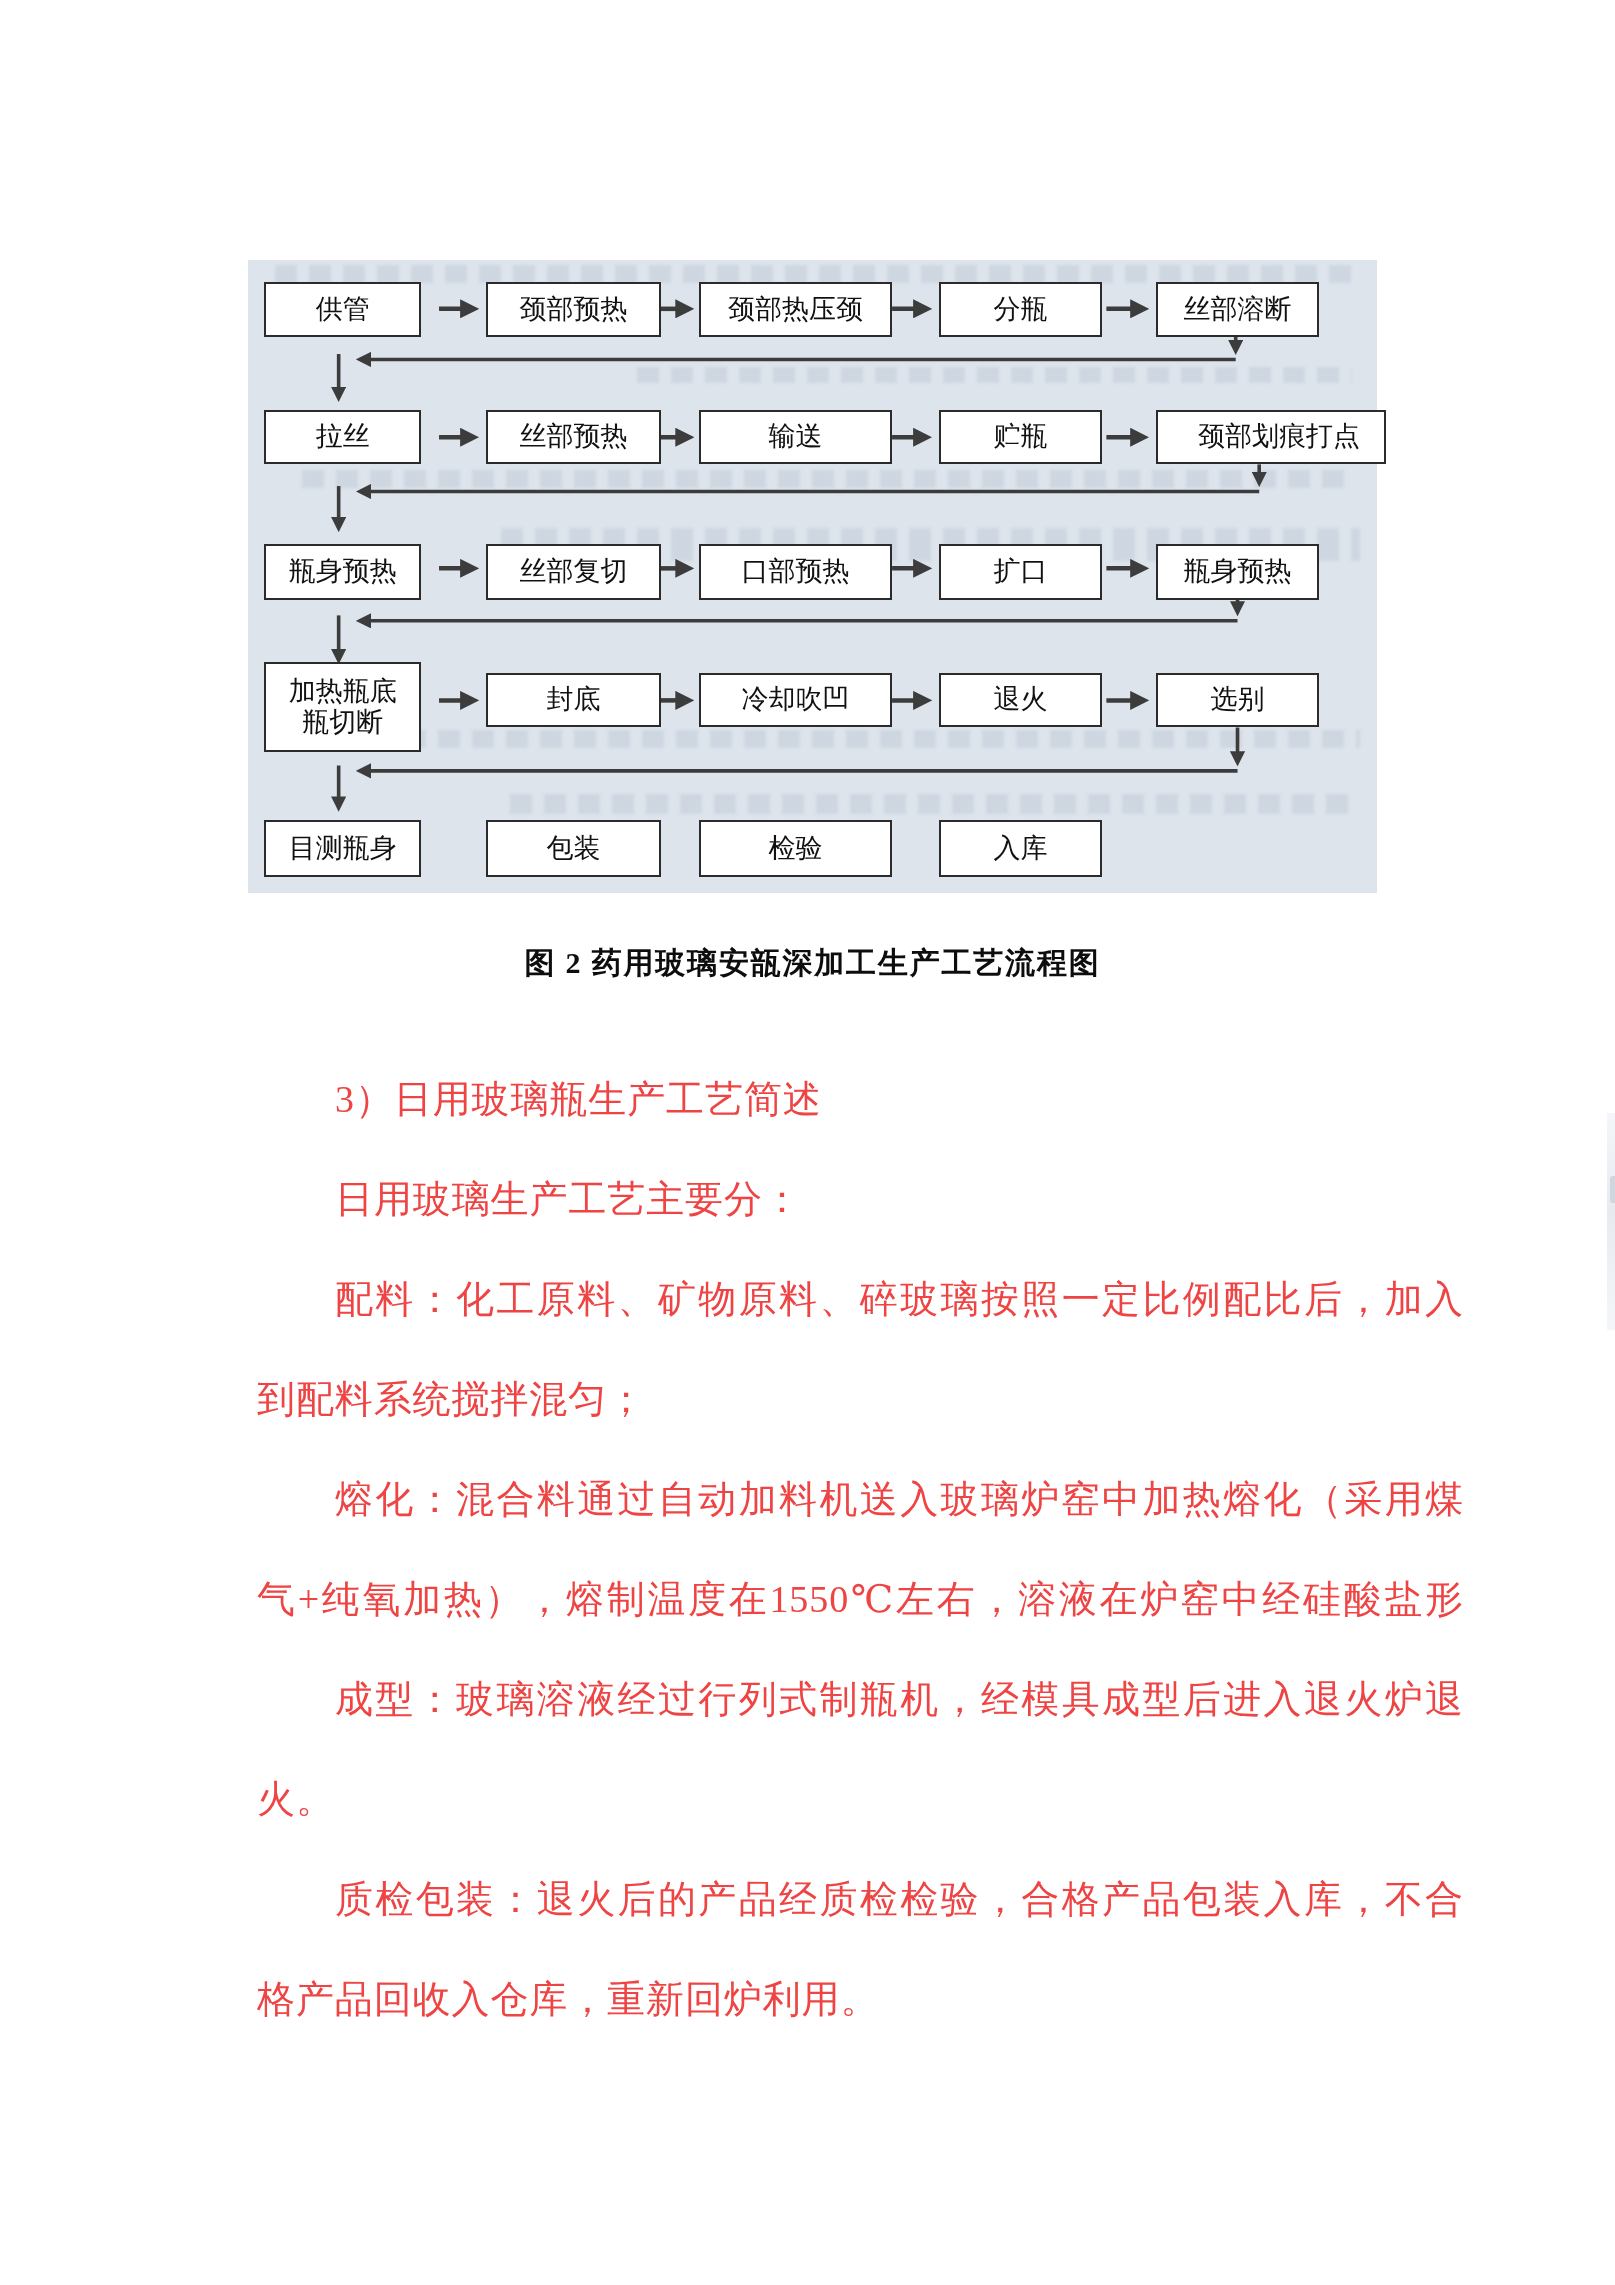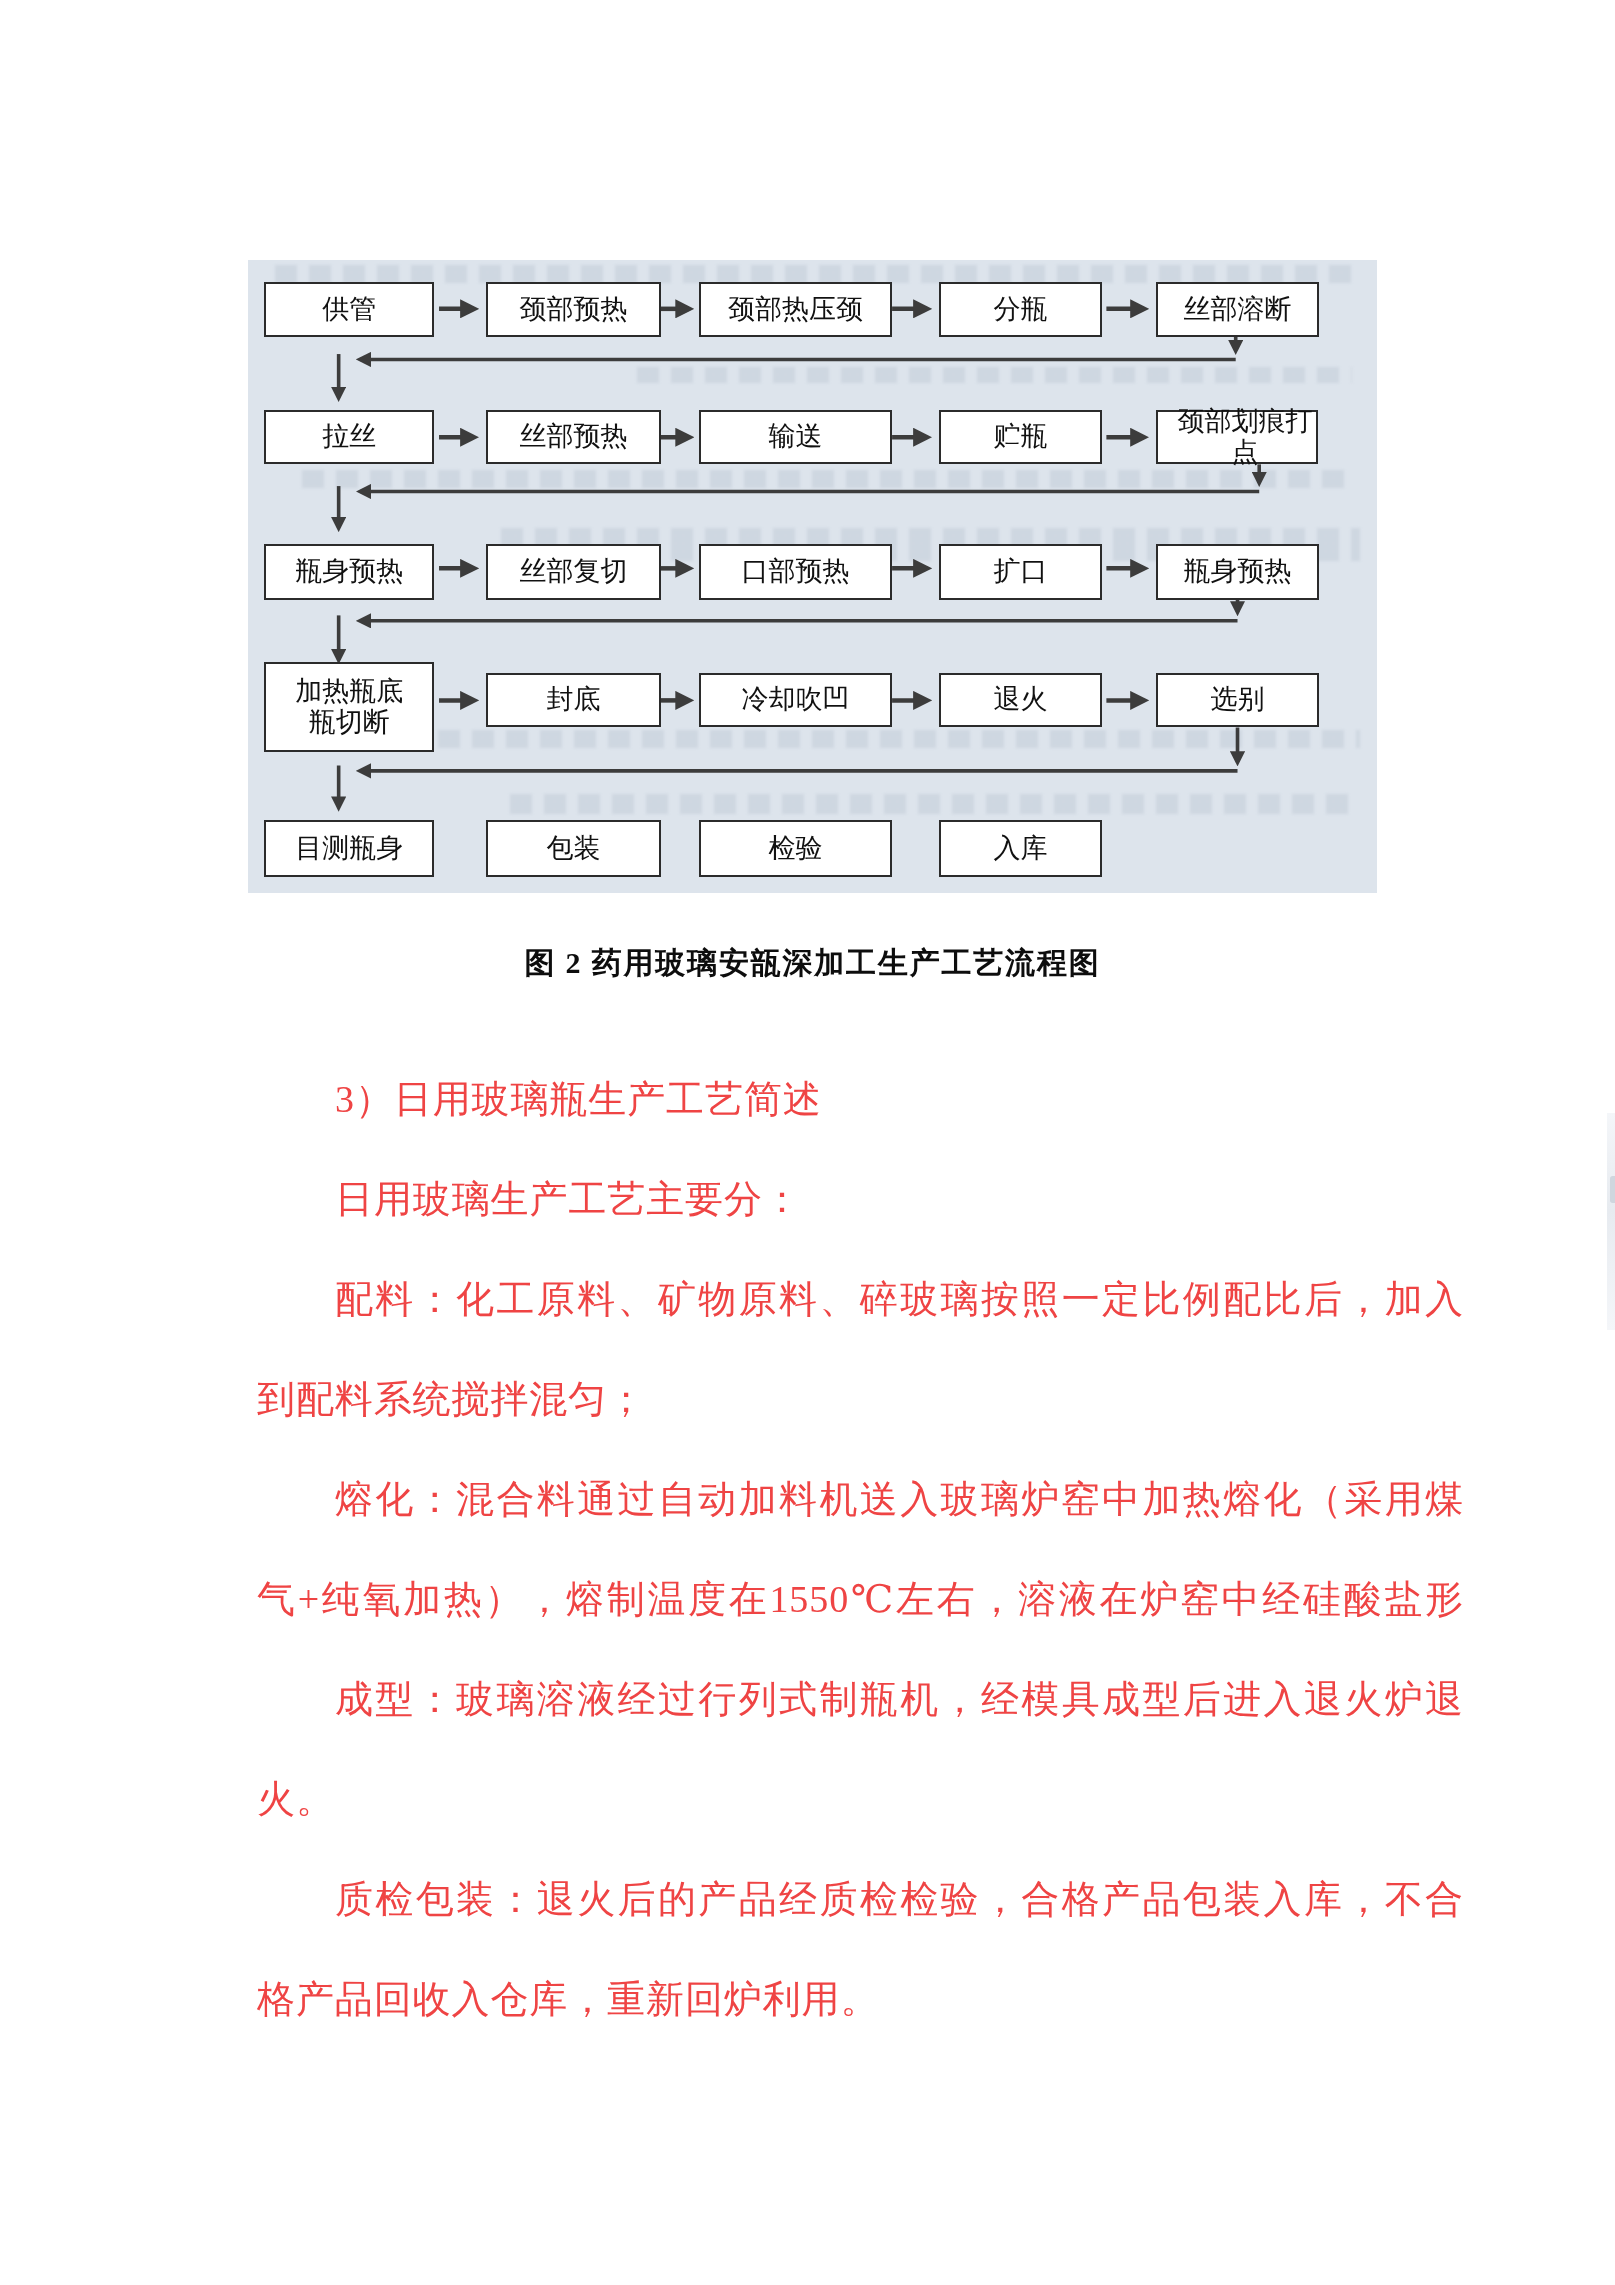--- a/index.html
+++ b/index.html
@@ -48,26 +48,26 @@
     white-space:pre-line;
     color:var(--text);
   }
   
   .r1{top:22px;height:55px;}
   .r2{top:150px;height:54px;}
   .r3{top:284px;height:56px;}
   .r4{top:413px;height:54px;}
   .r5{top:560px;height:57px;}
   
-  .c1{left:16.3px;width:170px;}
+  .c1{left:16.3px;width:157px;}
   .c2{left:238px;width:175px;}
   .c3{left:451px;width:193px;}
   .c4{left:691px;width:163px;}
   .c5{left:908px;width:163px;}
-  .r2.c5{left:908px;width:162px;padding-left:16px;}
+  .r2.c5{left:908px;width:230px;padding-left:16px;}
   .r4.c1{top:402px;height:90px;}
   
   .caption{
     position:absolute;left:248px;top:943px;width:1129px;
     text-align:center;
     font-size:30px;font-weight:bold;
     letter-spacing:1.8px;
     color:#0d0d0d;
   }
   

